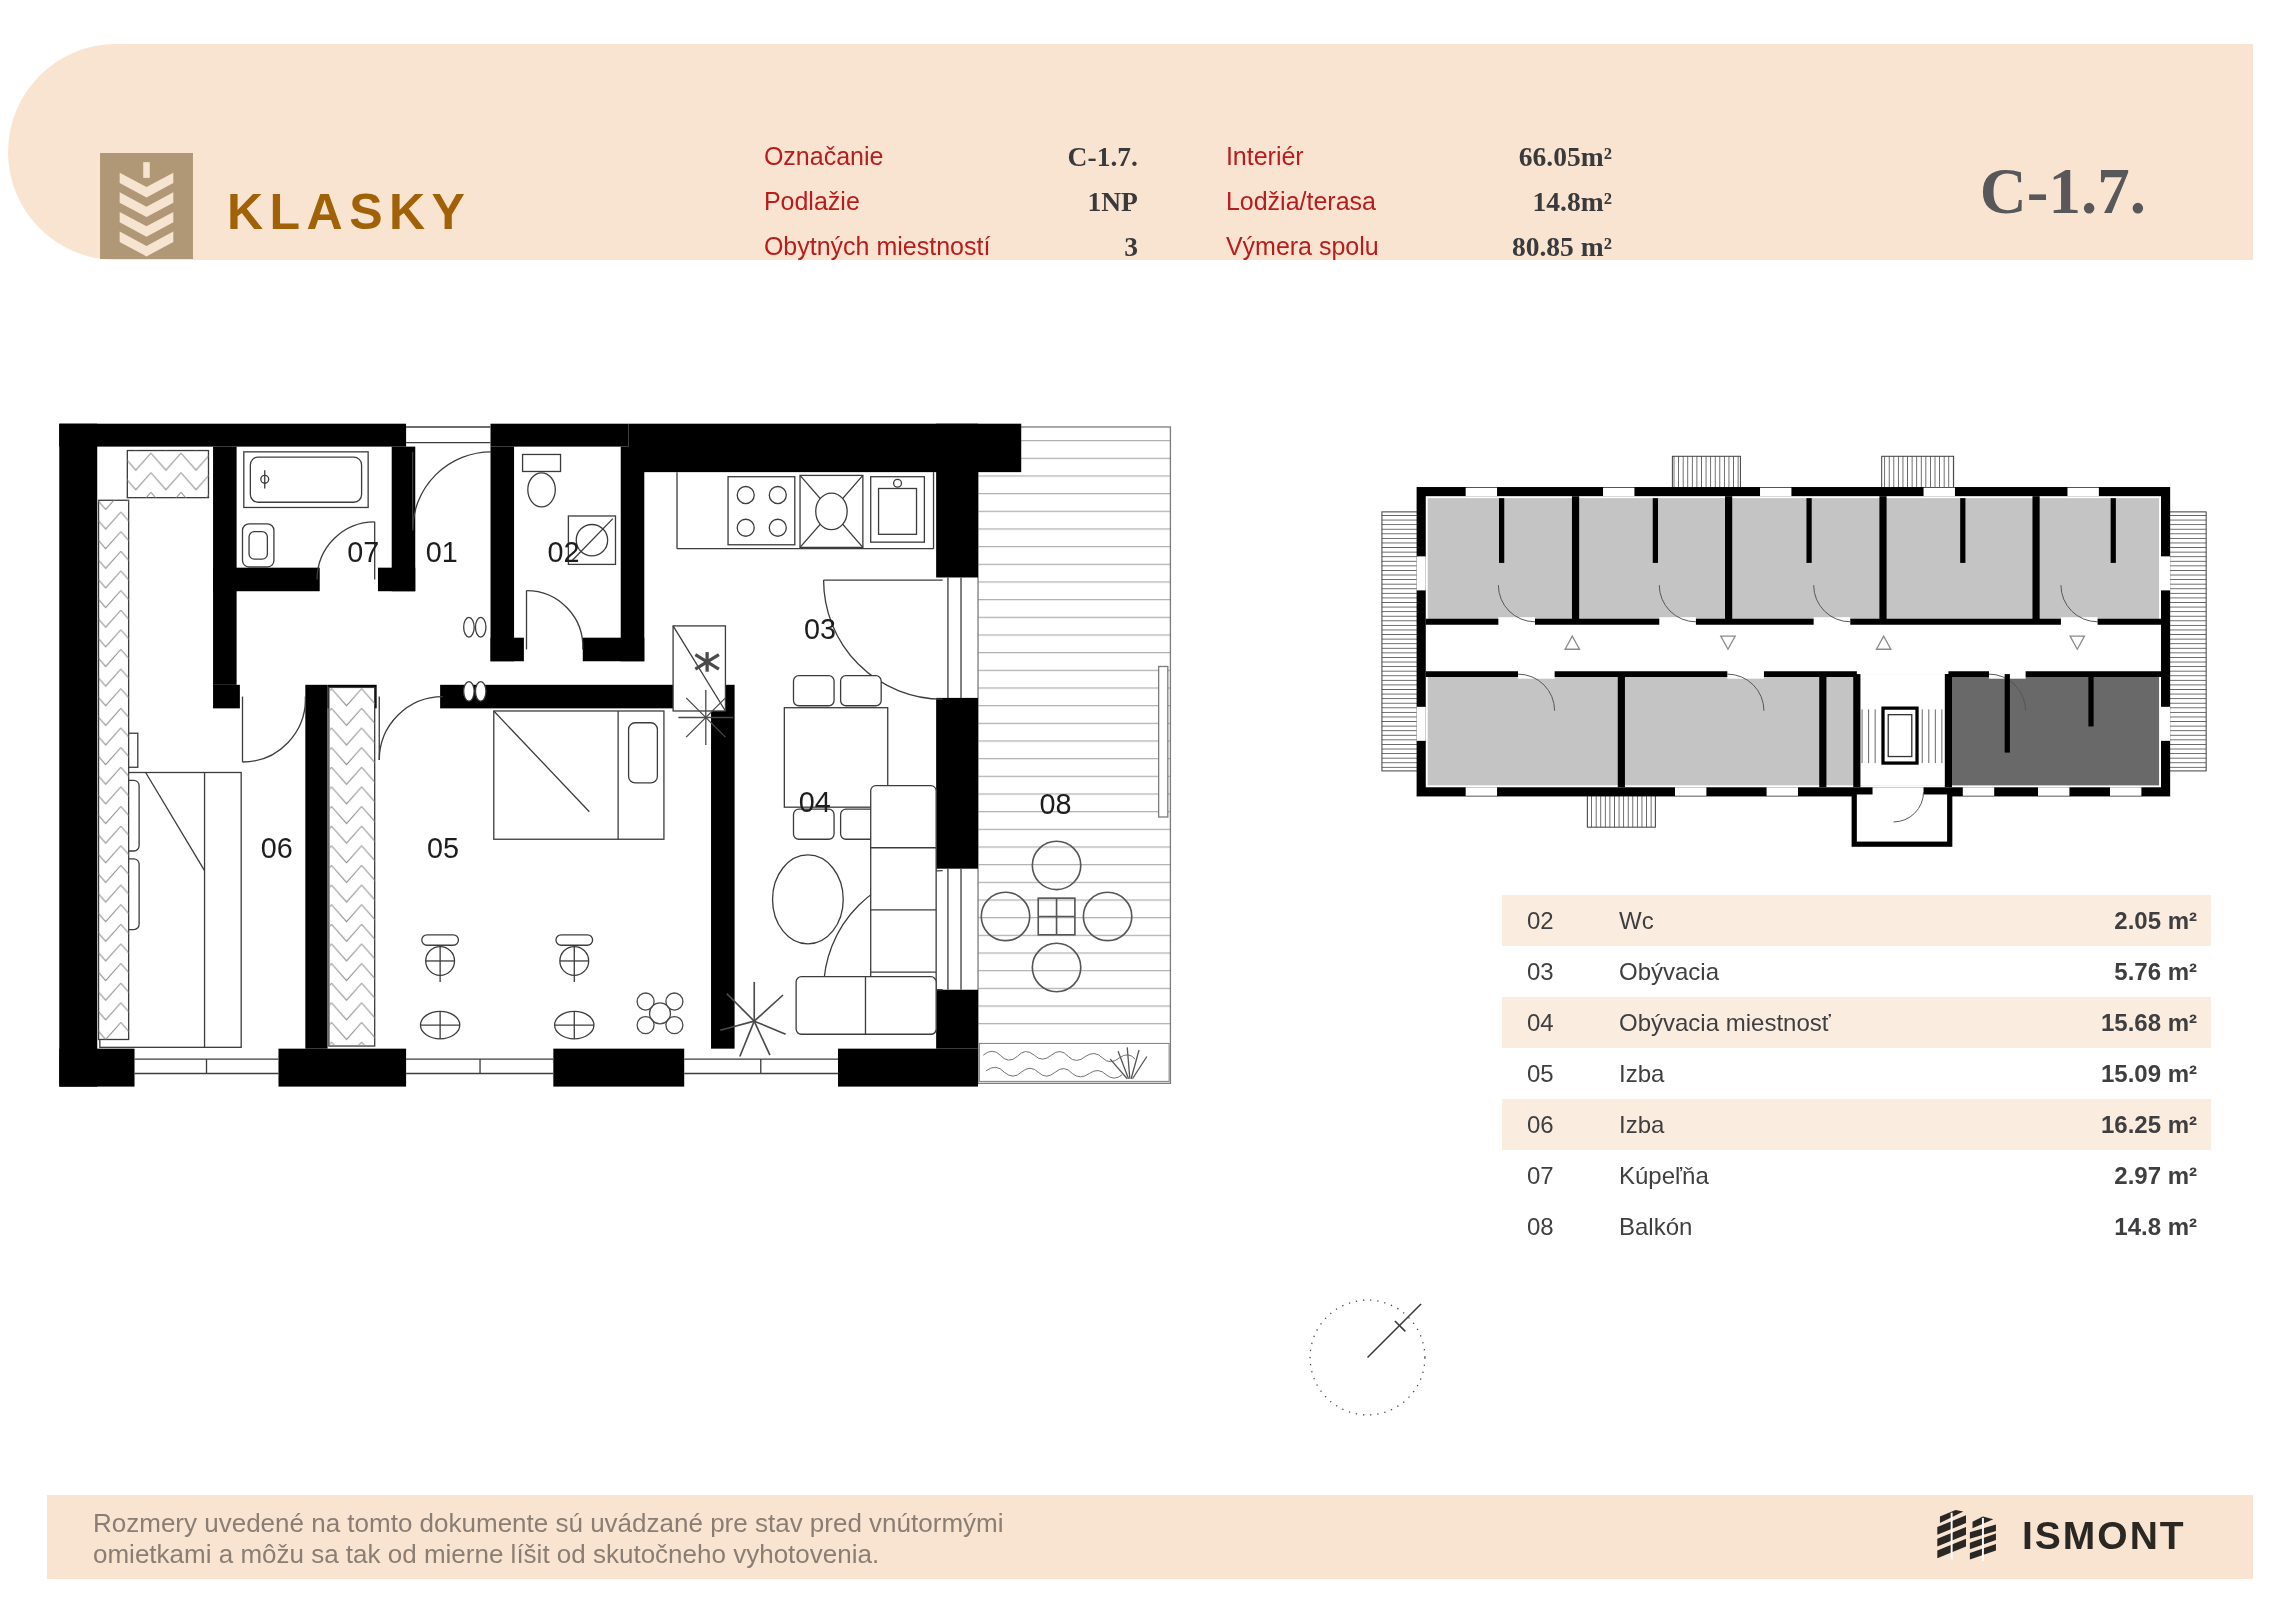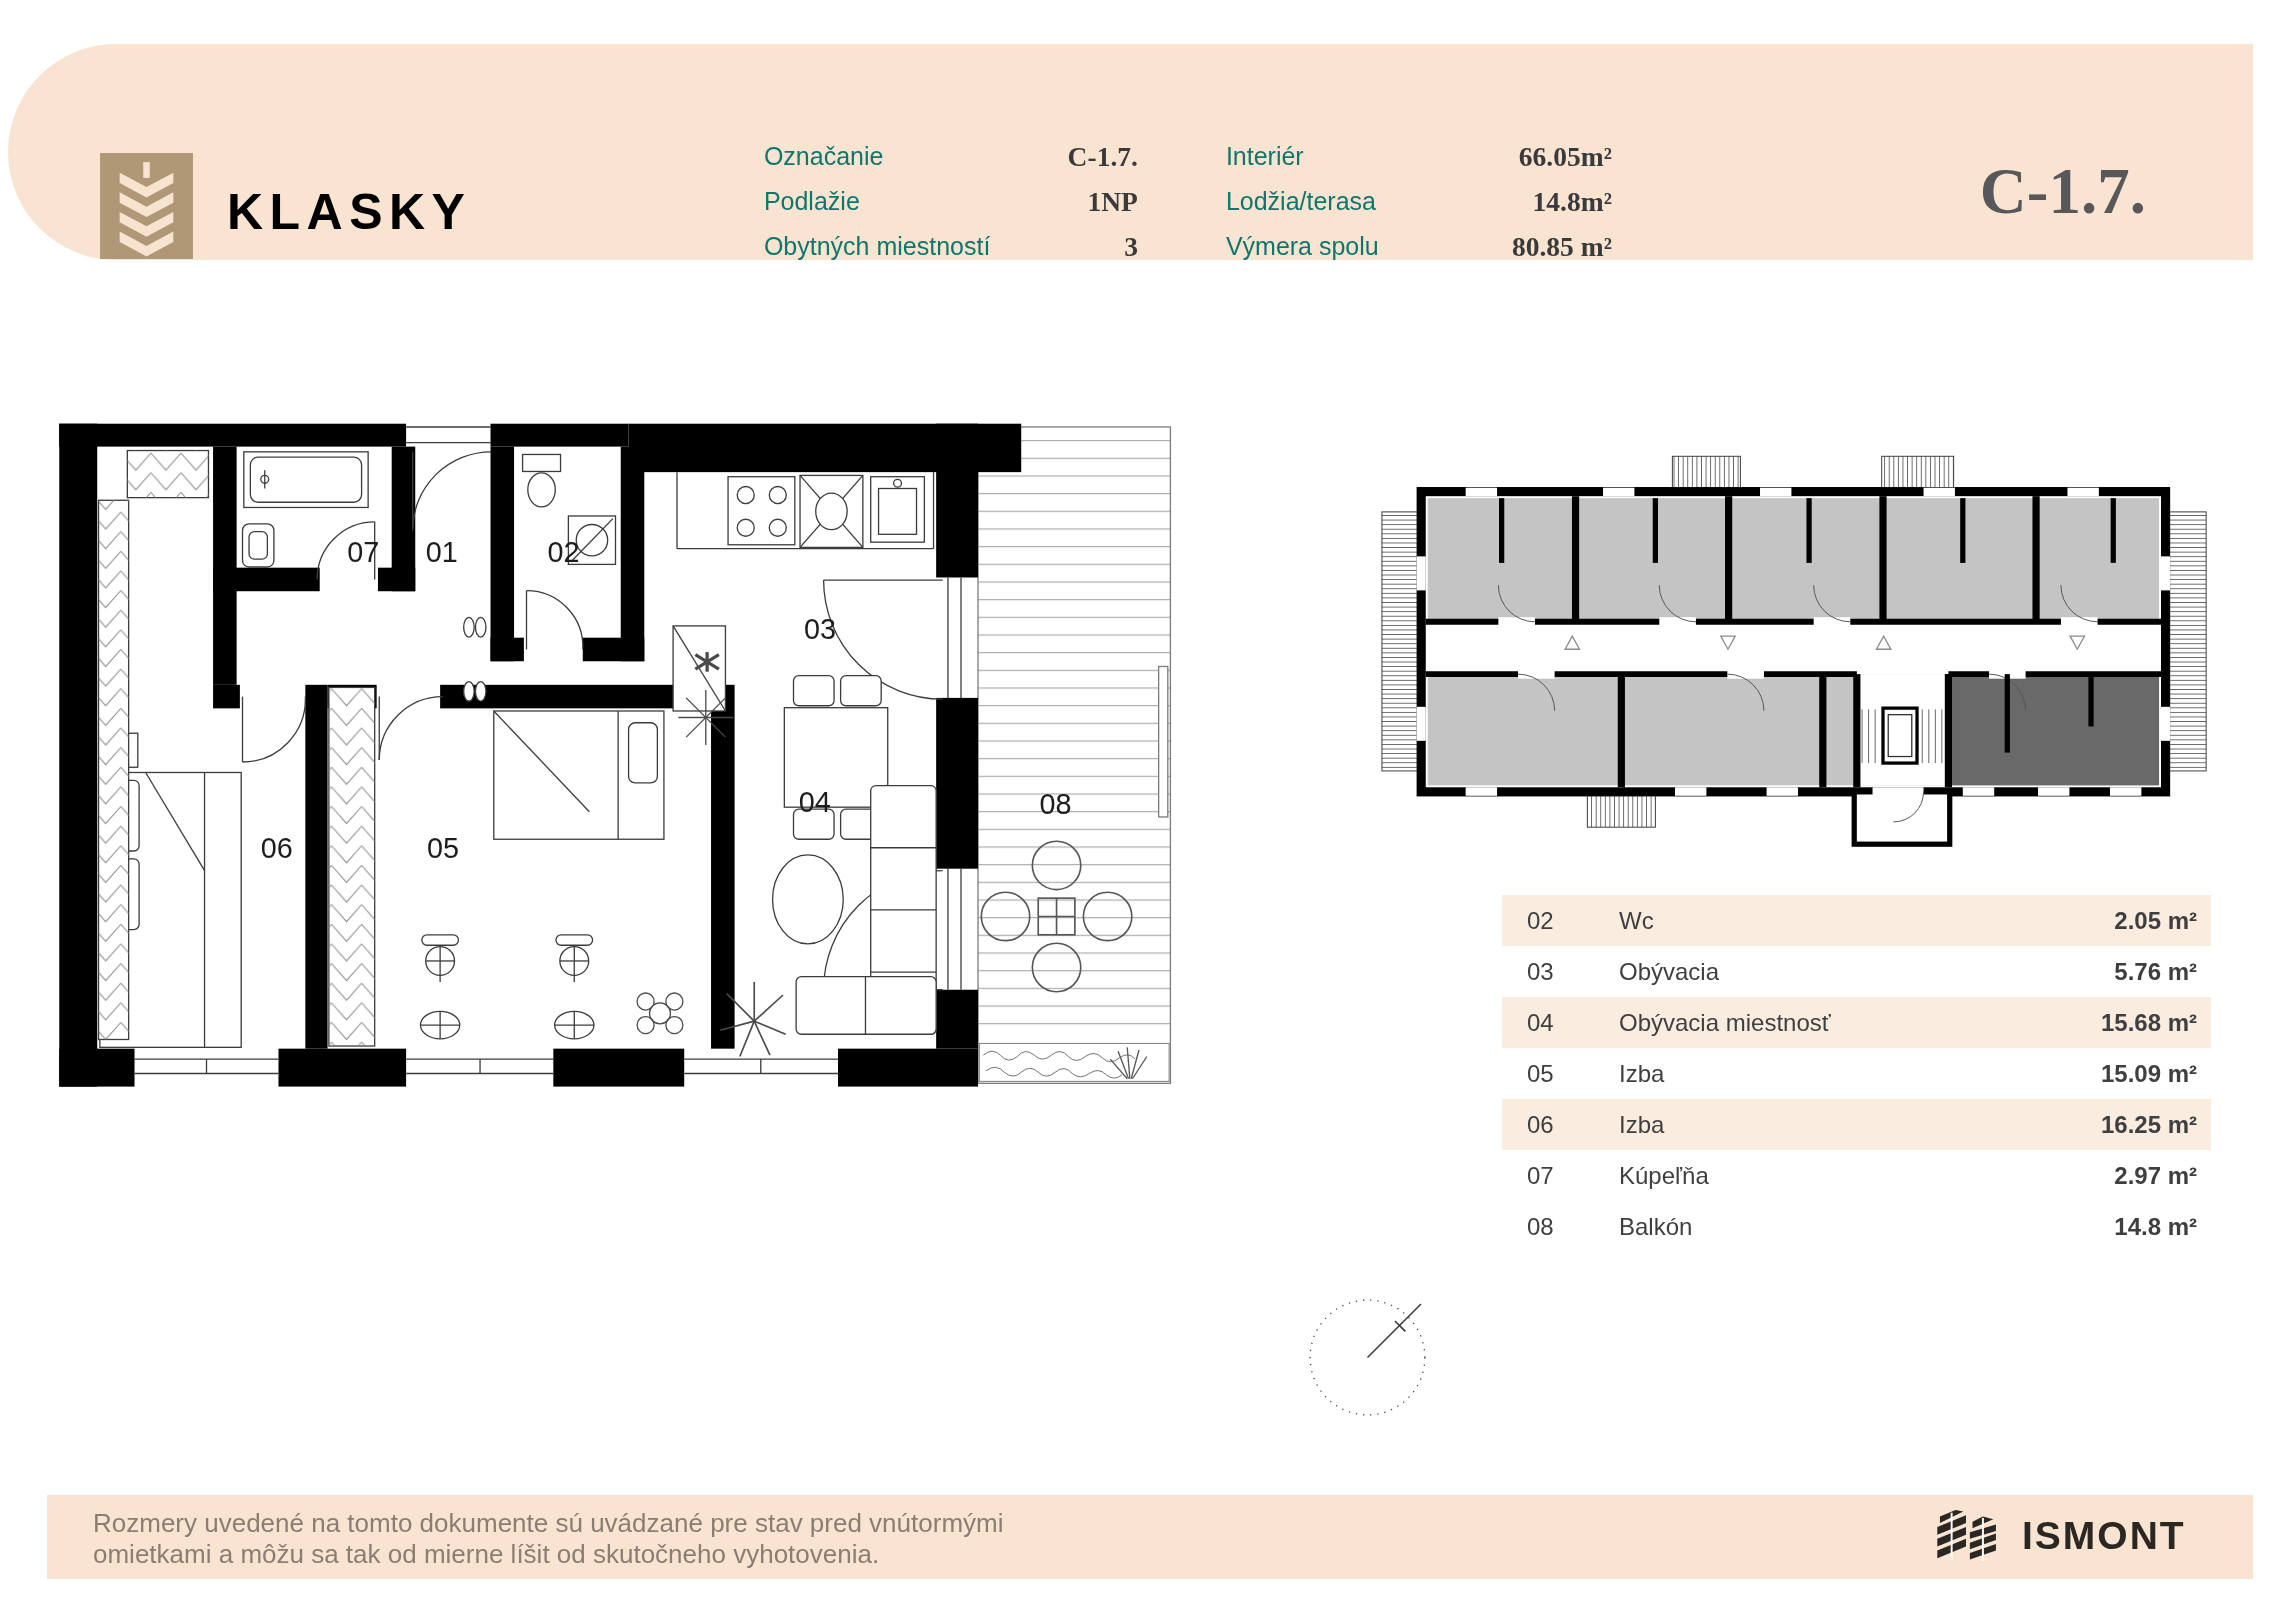--- a/index.html
+++ b/index.html
@@ -3,26 +3,26 @@
 <meta charset="utf-8">
 <style>
   html,body{margin:0;padding:0;background:#e8e8e8;}
   .page{position:relative;width:2295px;height:1623px;background:#ffffff;overflow:hidden;
         font-family:"Liberation Sans",sans-serif;}
   
   .header-bar{position:absolute;left:7.9px;top:44px;width:2245px;height:216px;
               background:#f9e4d1;border-radius:111px 0 0 111px;}
   .logo-box{position:absolute;left:92px;top:109px;width:93px;height:106px;}
   .brand-name{position:absolute;left:219px;top:139px;font-size:50px;font-weight:bold;
-              letter-spacing:6.5px;color:#000000;}
+              letter-spacing:6.5px;color:#a16207;}
   .info-col{position:absolute;top:90px;display:grid;grid-template-columns:auto 1fr;
             grid-auto-rows:45px;align-items:center;}
   .info-col.c1{left:756px;width:374px;}
   .info-col.c2{left:1218px;width:386px;}
-  .info-label{font-size:25px;color:#0f766e;}
+  .info-label{font-size:25px;color:#b91c1c;}
   .info-value{font-size:27.5px;font-weight:bold;font-family:"Liberation Serif",serif;
               color:#3a3a3c;text-align:right;}
   .unit-title{position:absolute;right:107px;top:110px;font-size:65px;font-weight:bold;
               font-family:"Liberation Serif",serif;color:#58585a;}
   
   .plan-svg{position:absolute;left:56px;top:419px;}
   .key-svg{position:absolute;left:1377px;top:419px;}
   .compass-svg{position:absolute;left:1299px;top:1289px;}
   .room-label{font-size:44px;fill:#1d1d1d;font-family:"Liberation Sans",sans-serif;}
   

